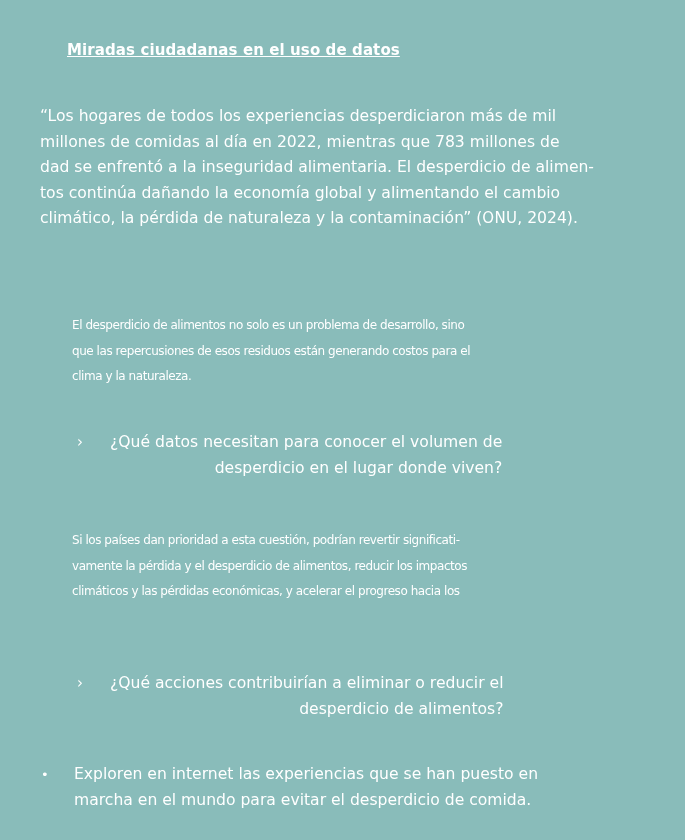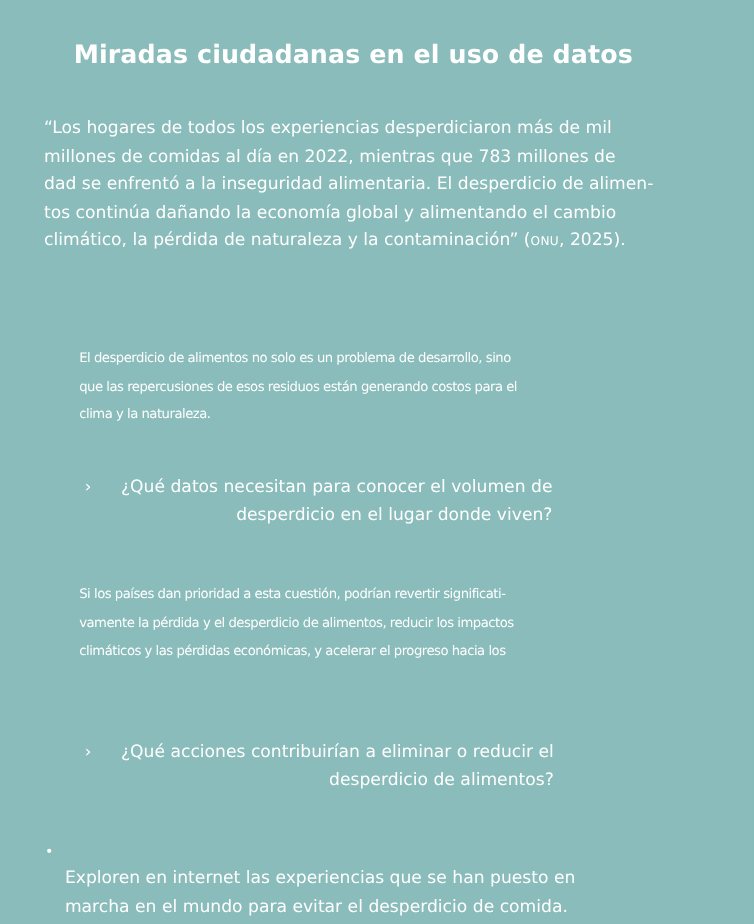--- a/index.html
+++ b/index.html
@@ -22,39 +22,40 @@
       height: 840px;
       background: var(--bg, #89bcba);
     }
     .title {
       position: absolute;
       left: 67px;
       top: 34px;
       margin: 0;
       font-family: "DejaVu Sans", sans-serif;
       font-weight: bold;
-      font-size: 23px;
+      font-size: 15px;
       letter-spacing: 0.1px;
       line-height: 32px;
       white-space: nowrap;
       color: #ffffff;
+      text-decoration: underline;
     }
     .para {
       position: absolute;
       left: 40px;
       width: 620px;
       margin: 0;
       font-size: 15.6px;
       line-height: 25.6px;
       white-space: nowrap;
     }
     .para .line { display: block; }
     .p-narrow { letter-spacing: -0.45px; font-size: 12px; margin-left: 32px; }
     .smallcaps {
-      font-size: 11px;
+      font-size: 15px;
       letter-spacing: 0.3px;
       text-transform: uppercase;
     }
     .question {
       position: absolute;
       left: 0;
       width: 685px;
       font-size: 15.6px;
       line-height: 25.6px;
       white-space: nowrap;
@@ -81,39 +82,38 @@
       white-space: nowrap;
     }
     .bullet-item .dot {
       position: absolute;
       left: 41px;
       top: 0;
       font-size: 13px;
     }
     .bullet-item .btext {
       position: absolute;
-      left: 59px;
+      left: 74px;
       top: 0;
-      margin-top: 24px;
     }
     .bullet-item .btext .line { display: block; }
   </style>
 </head>
 <body style="background: rgb(137, 188, 186); color: rgb(255, 255, 255);">
 
 <div class="page" style="--bg: #89bcba;">
 
   <h2 class="title">Miradas ciudadanas en el uso de datos</h2>
 
   <p class="para" style="top:104px;">
     <span class="line">“Los hogares de todos los experiencias desperdiciaron más de mil</span>
     <span class="line">millones de comidas al día en 2022, mientras que 783 millones de</span>
     <span class="line">dad se enfrentó a la inseguridad alimentaria. El desperdicio de alimen-</span>
     <span class="line">tos continúa dañando la economía global y alimentando el cambio</span>
-    <span class="line"><span>climático, la pérdida de naturaleza y la contaminación”</span><span> (</span><span class="smallcaps">onu</span><span>, 2025).</span></span>
+    <span class="line"><span>climático, la pérdida de naturaleza y la contaminación”</span><span> (</span><span class="smallcaps">onu</span><span>, 2024).</span></span>
   </p>
 
   <p class="para p-narrow" style="top:313px;">
     <span class="line">El desperdicio de alimentos no solo es un problema de desarrollo, sino</span>
     <span class="line">que las repercusiones de esos residuos están generando costos para el</span>
     <span class="line">clima y la naturaleza.</span>
   </p>
 
   <div class="question" style="top:430px;">
     <span class="chev">›</span>

